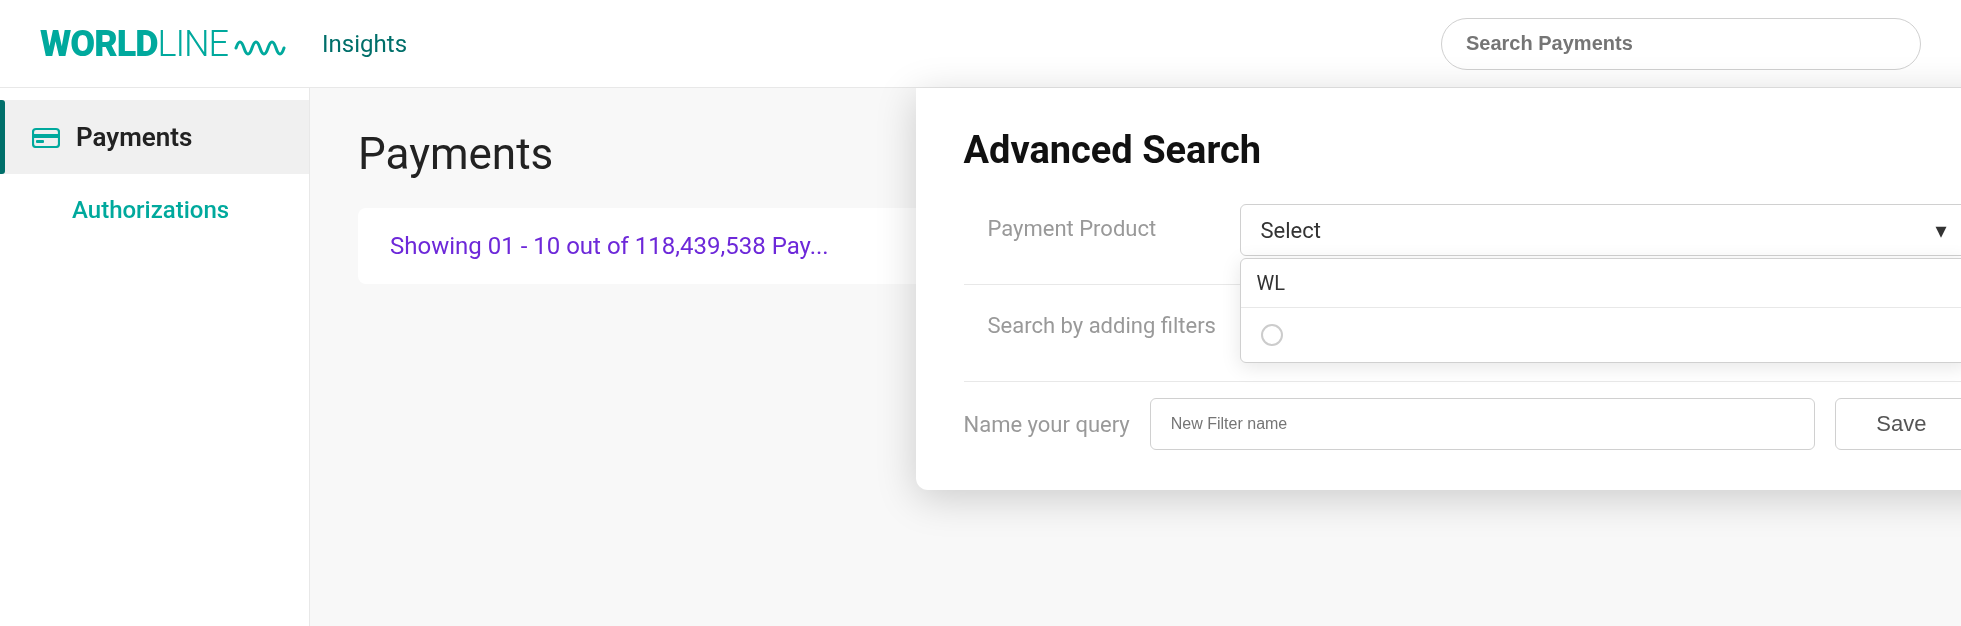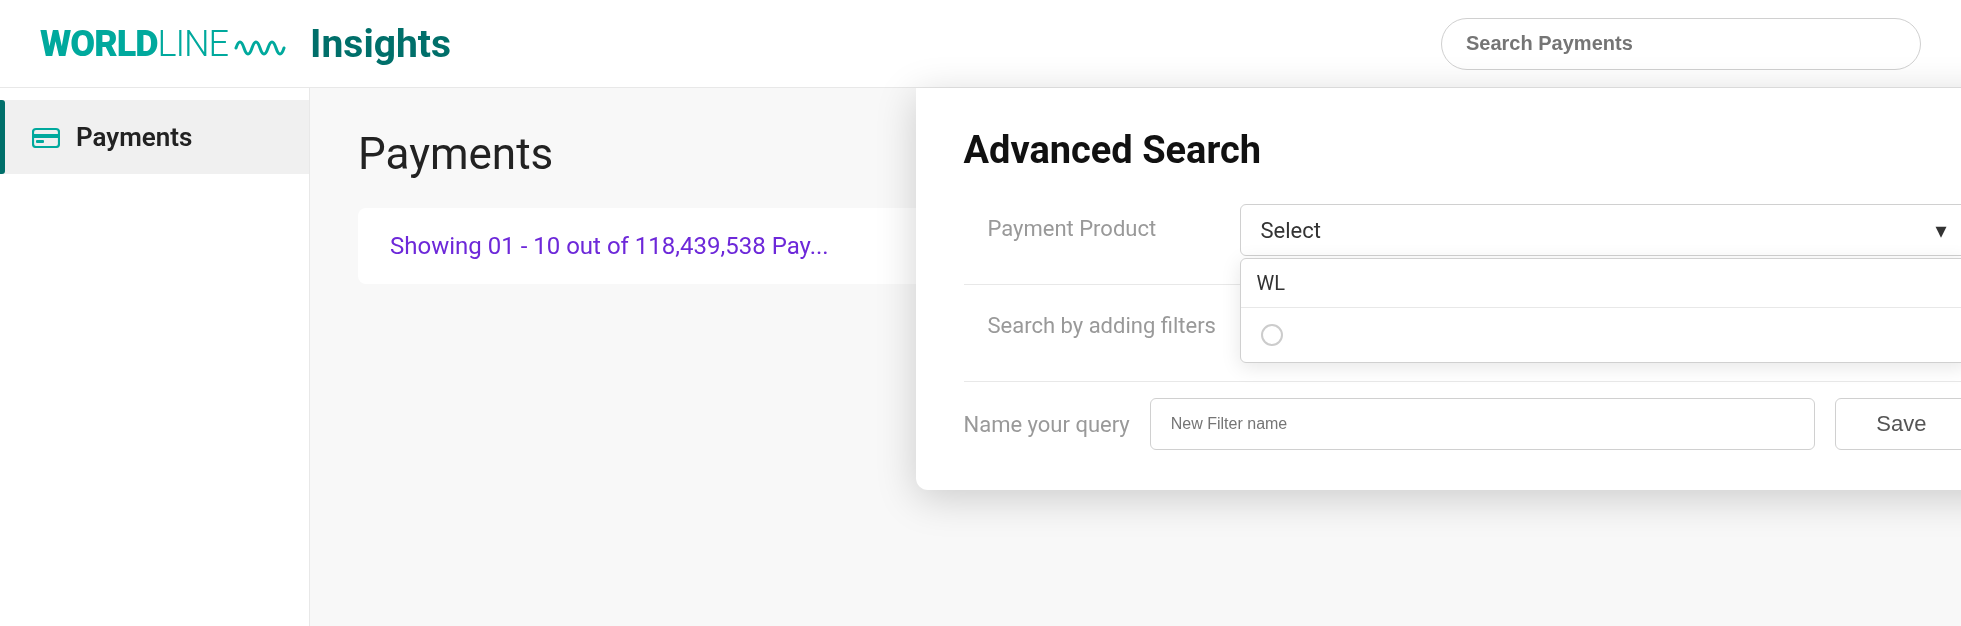--- a/index.html
+++ b/index.html
@@ -57,24 +57,24 @@
       display: flex;
       align-items: center;
     }
 
     .logo-wave svg {
       width: 52px;
       height: 28px;
     }
 
     .header-title {
-      font-size: 39px;
-      font-weight: 700;
+      font-size: 24px;
+      font-weight: 400;
       color: #006f6a;
-      margin-left: 24px;
+      margin-left: 36px;
     }
 
     .header-search {
       margin-left: auto;
       position: relative;
     }
 
     .search-input {
       width: 480px;
       height: 52px;
@@ -348,20 +348,23 @@
     <div class="sidebar-item active">
       <span class="sidebar-icon">
         <svg width="28" height="22" viewBox="0 0 28 22" fill="none">
           <rect x="1" y="3" width="26" height="18" rx="3" stroke="#00a99d" stroke-width="2.2" fill="none"></rect>
           <rect x="1" y="8" width="26" height="4" fill="#00a99d"></rect>
           <rect x="4" y="14" width="8" height="3" rx="1" fill="#00a99d"></rect>
         </svg>
       </span>
       <span>Payments</span>
     </div>
+    <div class="sidebar-item sub">
+      <span>Authorizations</span>
+    </div>
   </nav>
 
   <main class="content">
     <h1 class="page-title">Payments</h1>
     <div class="content-card">
       <span class="showing-text">Showing 01 - 10 out of 118,439,538 Pay...</span>
     </div>
 
     <div class="advanced-search-overlay">
       <h2 class="adv-search-title">Advanced Search</h2>

